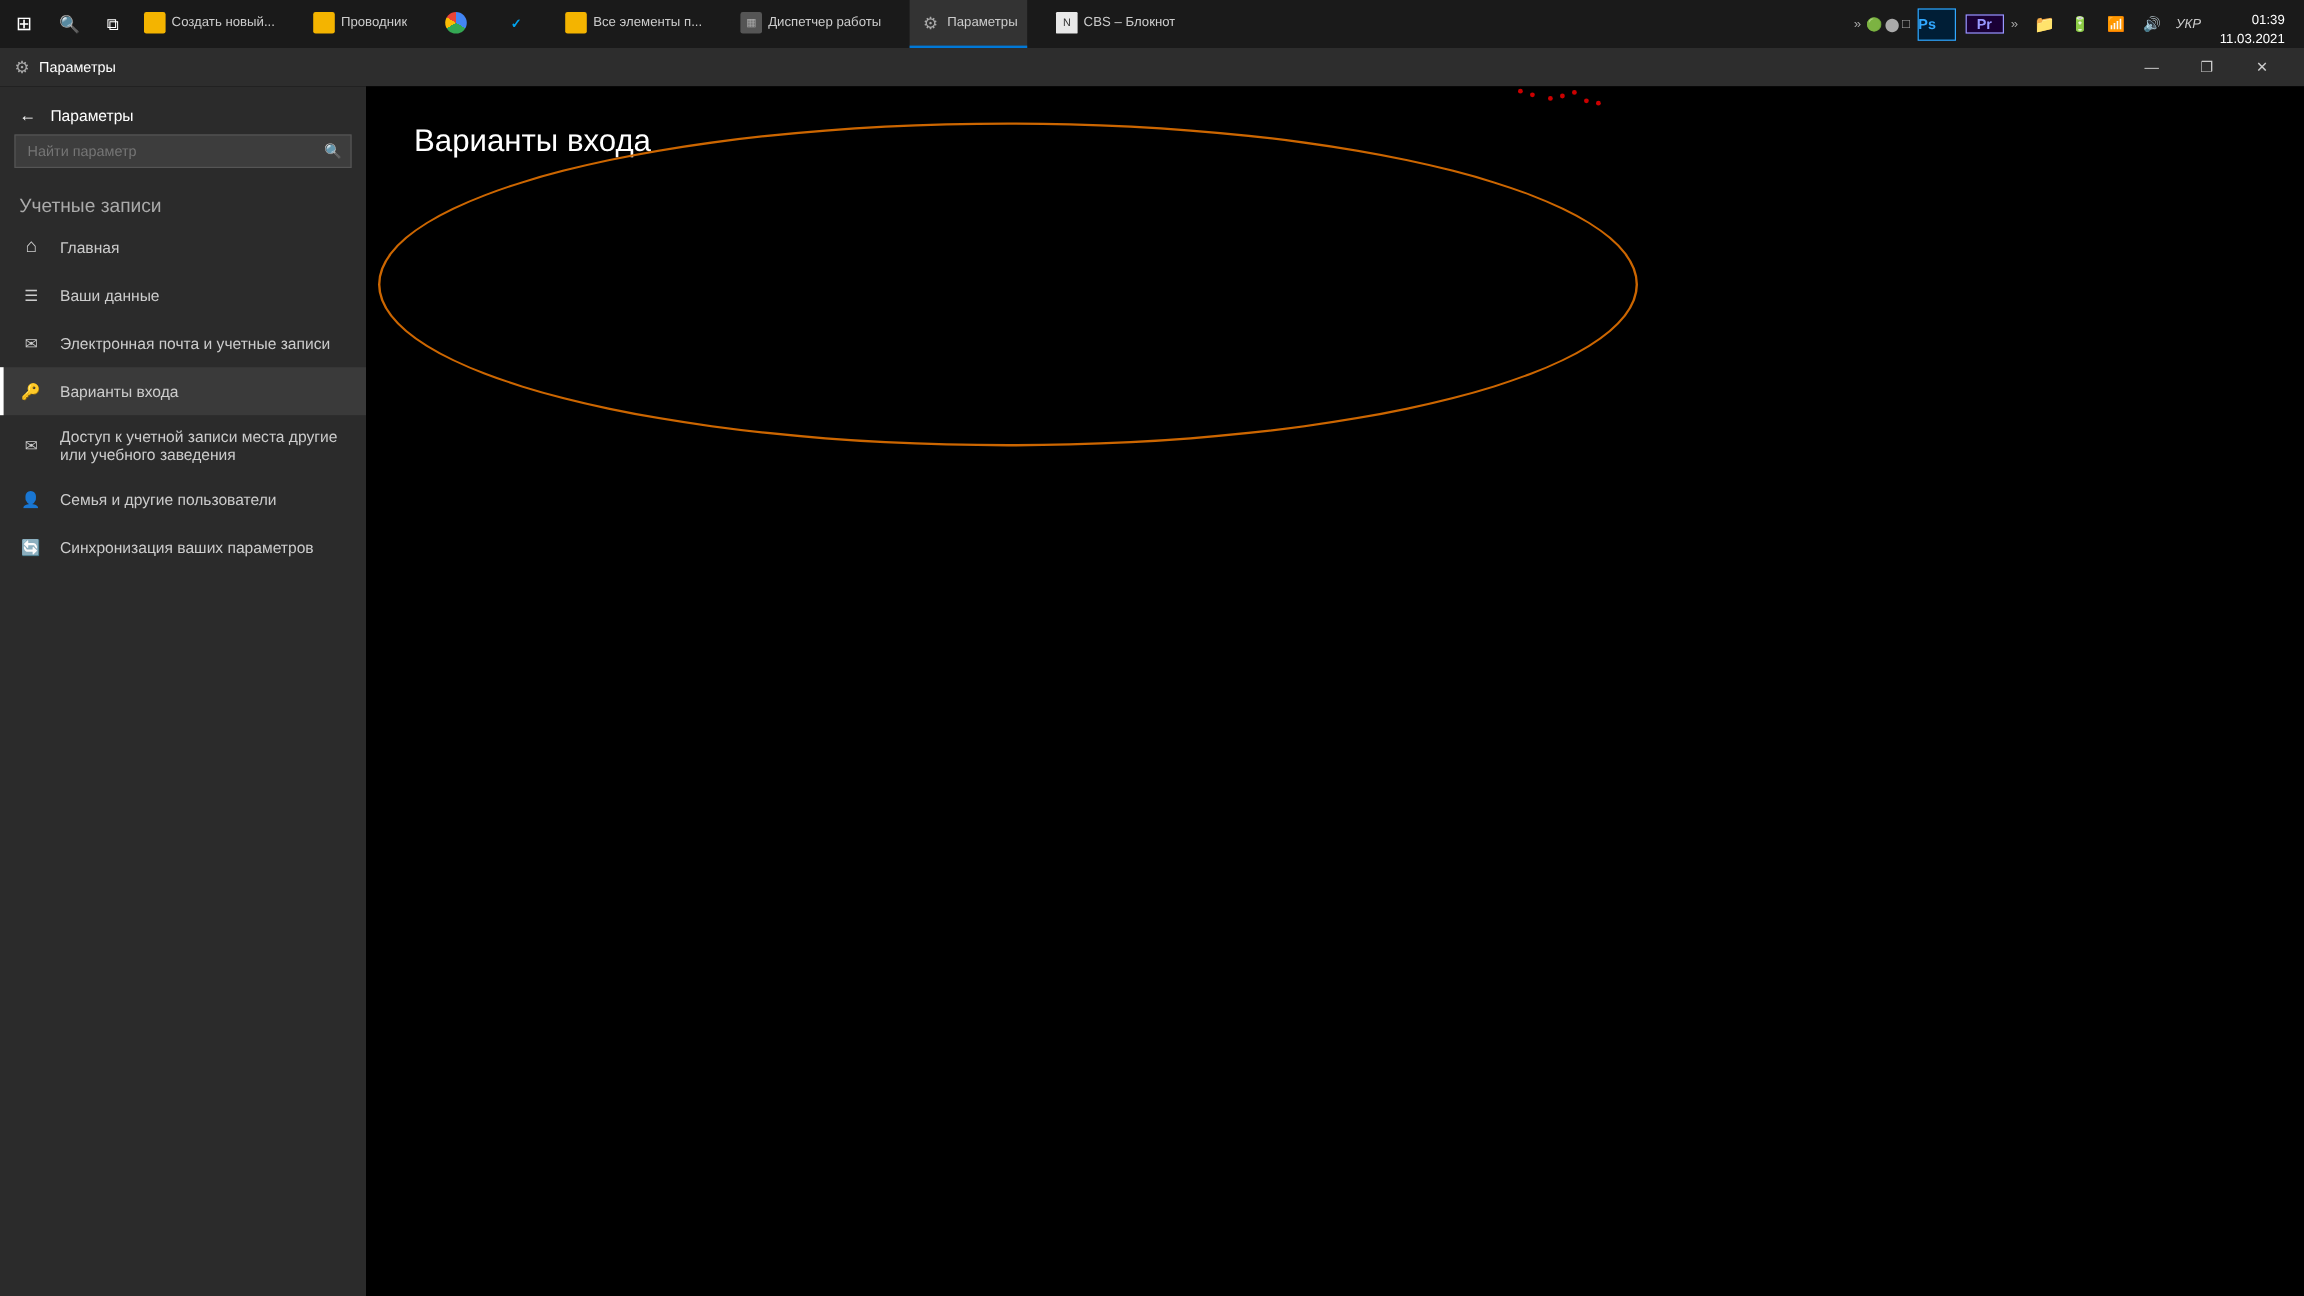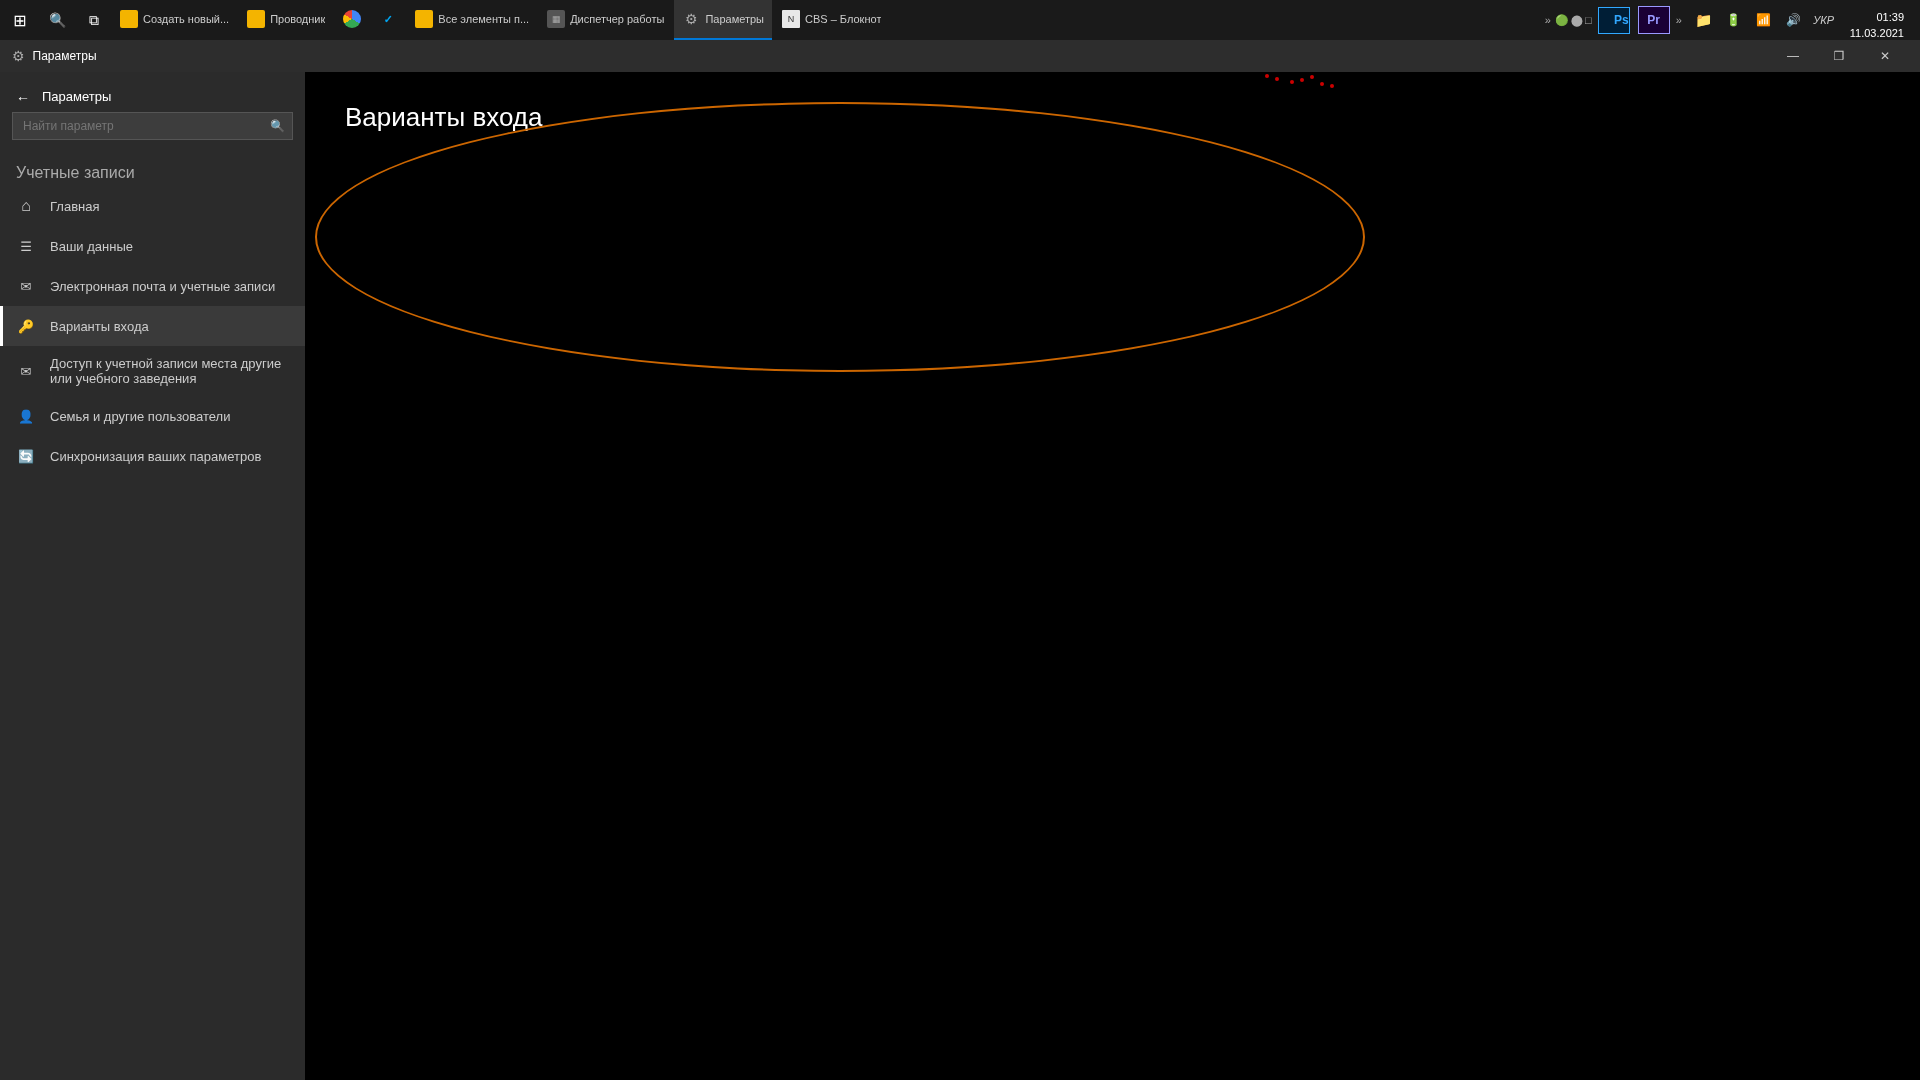--- a/index.html
+++ b/index.html
@@ -53,21 +53,21 @@
       align-items: center;
       justify-content: center;
       color: #fff;
       font-size: 14px;
     }
 
     .taskbar-apps {
       display: flex;
       align-items: flex-start;
       flex: 1;
-      gap: 2px;
+      gap: 16px;
     }
 
     .taskbar-app {
       height: 40px;
       padding: 0 8px;
       display: flex;
       align-items: center;
       gap: 5px;
       font-size: 11px;
       color: #ccc;
@@ -131,30 +131,30 @@
       cursor: pointer;
     }
 
     .taskbar-ps {
       width: 32px;
       height: 27px;
       background: #001e36;
       border: 1px solid #31a8ff;
       display: flex;
       align-items: center;
-      justify-content: flex-end;
+      justify-content: flex-start;
       color: #31a8ff;
       font-size: 12px;
       font-weight: bold;
       margin: 0 2px;
     }
 
     .taskbar-pr {
       width: 32px;
-      height: 28px;
+      height: 16px;
       background: #1a0035;
       border: 1px solid #9999ff;
       display: flex;
       align-items: center;
       justify-content: center;
       color: #9999ff;
       font-size: 12px;
       font-weight: bold;
       margin: 0 2px;
     }

